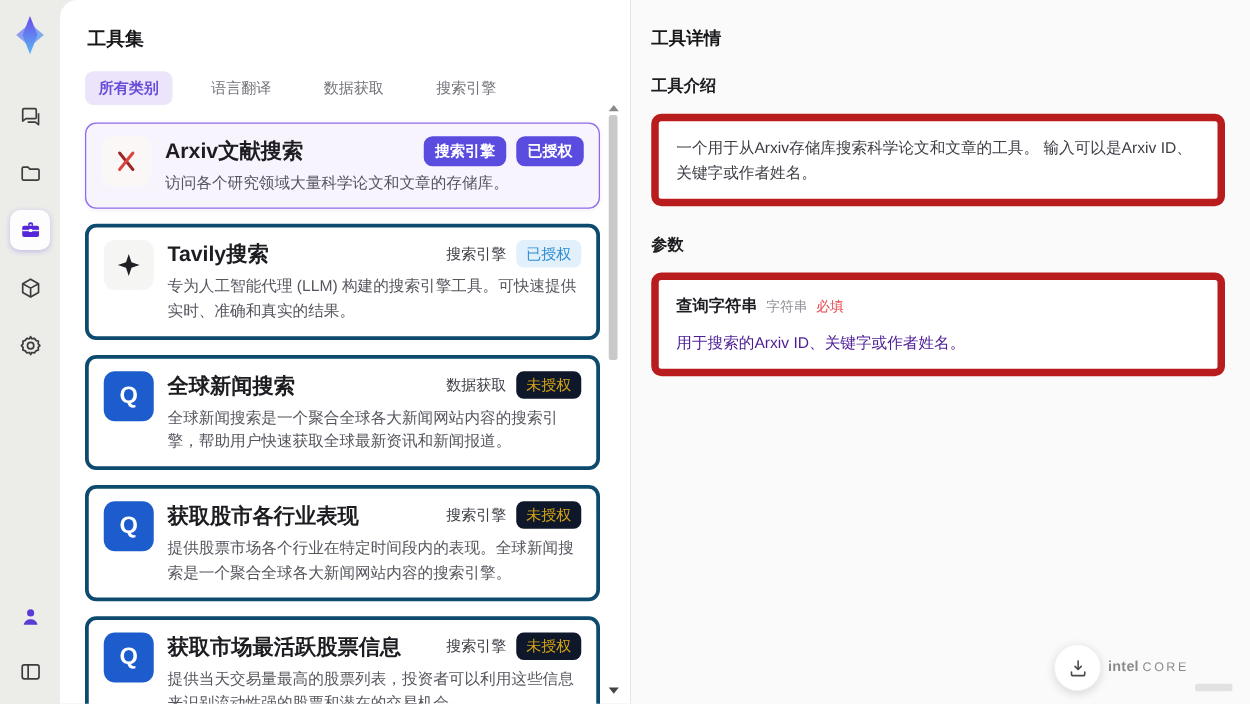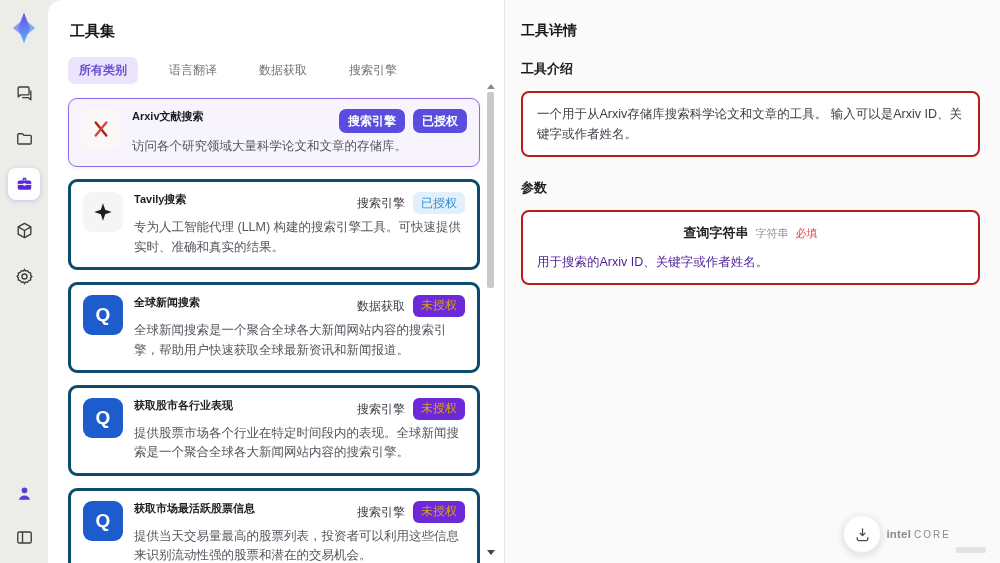--- a/index.html
+++ b/index.html
@@ -36,46 +36,46 @@
           border-radius:9px; cursor:pointer; }
   .card.selected { border:1.5px solid #8f6ce6; background:#f8f4fe; box-shadow:0 1px 4px rgba(120,80,230,.12); }
   .tool-icon { width:40px; height:40px; border-radius:9px; flex:none; background:#f5f5f3;
                display:flex; align-items:center; justify-content:center; overflow:hidden; }
   .tool-icon svg { width:22px; height:22px; }
   .tool-icon.icon-news-icon { background:#1d5ccc; }
   .tool-icon .q { color:#fff; font-weight:800; font-size:19px; font-family:"Liberation Sans",sans-serif; }
   .tool-icon.icon-arxiv-icon { background:#fbf7f6; }
   .tool-body { flex:1; min-width:0; }
   .tool-head { display:flex; align-items:flex-start; }
-  .tool-name { font-size:11px; font-weight:700; color:#1c1c21; line-height:1.4; }
+  .tool-name { font-size:17px; font-weight:700; color:#1c1c21; line-height:1.4; }
   .tool-badges { margin-left:auto; display:flex; gap:8px; align-items:center; flex:none; padding-left:8px; }
   .badge { font-size:12px; line-height:1; white-space:nowrap; border-radius:6px; }
   .badge-cat { color:#3d3d46; font-weight:500; padding:4px 0; }
   .badge-auth.auth-yes { background:#e1f0fb; color:#2e8ed3; padding:5px 8px; }
-  .badge-auth.auth-no  { background:#6d28d9; color:#d3a314; padding:5px 8px;font-family:Liberation Mono, monospace; }
+  .badge-auth.auth-no  { background:#0f172a; color:#d3a314; padding:5px 8px; }
   .card.selected .badge { background:#5b4ce0; color:#fff; padding:6px 9px; font-weight:600; border-radius:7px; }
   .tool-desc { font-size:12.5px; color:#55555e; line-height:1.55; margin-top:4px; }
 
   
   .scrollbar { position:absolute; right:9px; top:84px; bottom:8px; width:9px; }
   .sb-arrow { width:0; height:0; border-left:4px solid transparent; border-right:4px solid transparent; margin:0 auto; }
   .sb-up { border-bottom:5px solid #8a8a8a; }
   .sb-down { border-top:5px solid #444; position:absolute; bottom:0; left:0; right:0; margin:auto; }
   .sb-thumb { position:absolute; top:8px; left:1px; width:7px; height:196px; background:#c9c9c9; border-radius:2px; }
 
   
   .v-divider { width:1px; background:#e6e6e6; }
 
   
   .detail-panel { flex:1; background:#fafafa; padding:18px 20px 0 16px; }
   .detail-title { font-size:14px; font-weight:700; color:#18181b; margin:4px 0 20px; }
   .section-heading { font-size:13px; font-weight:700; color:#1c1c21; margin-bottom:13px; }
-  .info-box { background:#fff; border:2px solid #b91c1c; border-radius:8px; padding:11px 14px;
+  .info-box { background:#fff; border:6px solid #b91c1c; border-radius:8px; padding:11px 14px;
               font-size:12.5px; color:#3d3d46; line-height:1.6; margin-bottom:22px; }
-  .param-head { display:flex; align-items:baseline; gap:7px;justify-content:center; }
+  .param-head { display:flex; align-items:baseline; gap:7px; }
   .param-name { font-size:13px; font-weight:700; color:#1c1c21; }
   .param-type { font-size:11px; color:#8e8e96; }
   .param-required { font-size:11px; color:#e5484d; }
   .param-desc { font-size:12.5px; color:#4c1d95; margin-top:8px; }
 
   
   .corner { position:absolute; right:14px; bottom:10px; display:flex; flex-direction:row; align-items:center; gap:5px; }
   .download-btn { width:38px; height:38px; border-radius:50%; background:#fff; border:1px solid #f0f0f0;
                   box-shadow:0 2px 8px rgba(0,0,0,.14); display:flex; align-items:center; justify-content:center;
                   color:#4a4a4a; cursor:pointer; }

